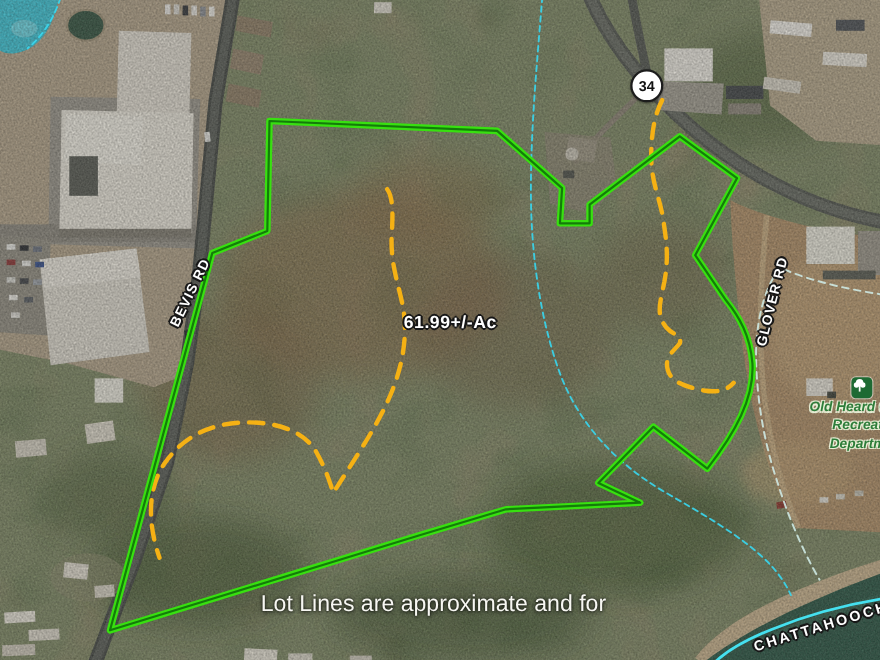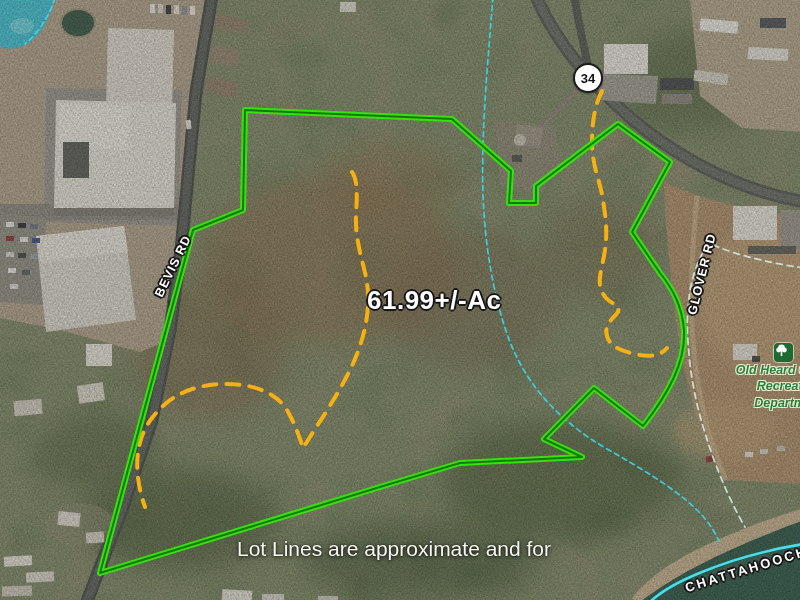--- a/index.html
+++ b/index.html
@@ -4,21 +4,21 @@
 <style>
   html,body{margin:0;padding:0;background:#222;}
   #map{position:relative;width:800px;height:600px;overflow:hidden;
        font-family:"Liberation Sans",sans-serif;background:#47512e;}
   #map svg{position:absolute;left:0;top:0;}
   .lbl{position:absolute;white-space:nowrap;pointer-events:none;}
   .halo{color:#fff;font-weight:bold;
     text-shadow:-1px -1px 0 #181818,1px -1px 0 #181818,-1px 1px 0 #181818,1px 1px 0 #181818,
       0 -2px 0 #181818,0 2px 0 #181818,-2px 0 0 #181818,2px 0 0 #181818;}
   .road{font-size:12.5px;letter-spacing:1px;}
-  .acre{font-size:26px;letter-spacing:.5px;}
+  .acre{font-size:16px;letter-spacing:.5px;}
   .river{font-size:13px;letter-spacing:2.5px;}
   .rot{transform:translate(-50%,-50%);}
   .badge{position:absolute;width:26px;height:26px;border-radius:50%;
     background:#fff;border:2.5px solid #1c1c1c;color:#111;font-weight:bold;
     font-size:13px;display:flex;align-items:center;justify-content:center;
     box-shadow:0 1px 2px rgba(0,0,0,.4);}
   .rec{color:#2e7d3a;font-size:12.5px;font-weight:bold;font-style:italic;
     text-align:center;line-height:1.3;width:130px;
     text-shadow:-1px -1px 0 rgba(235,245,220,.85),1px -1px 0 rgba(235,245,220,.85),
      -1px 1px 0 rgba(235,245,220,.85),1px 1px 0 rgba(235,245,220,.85);}

